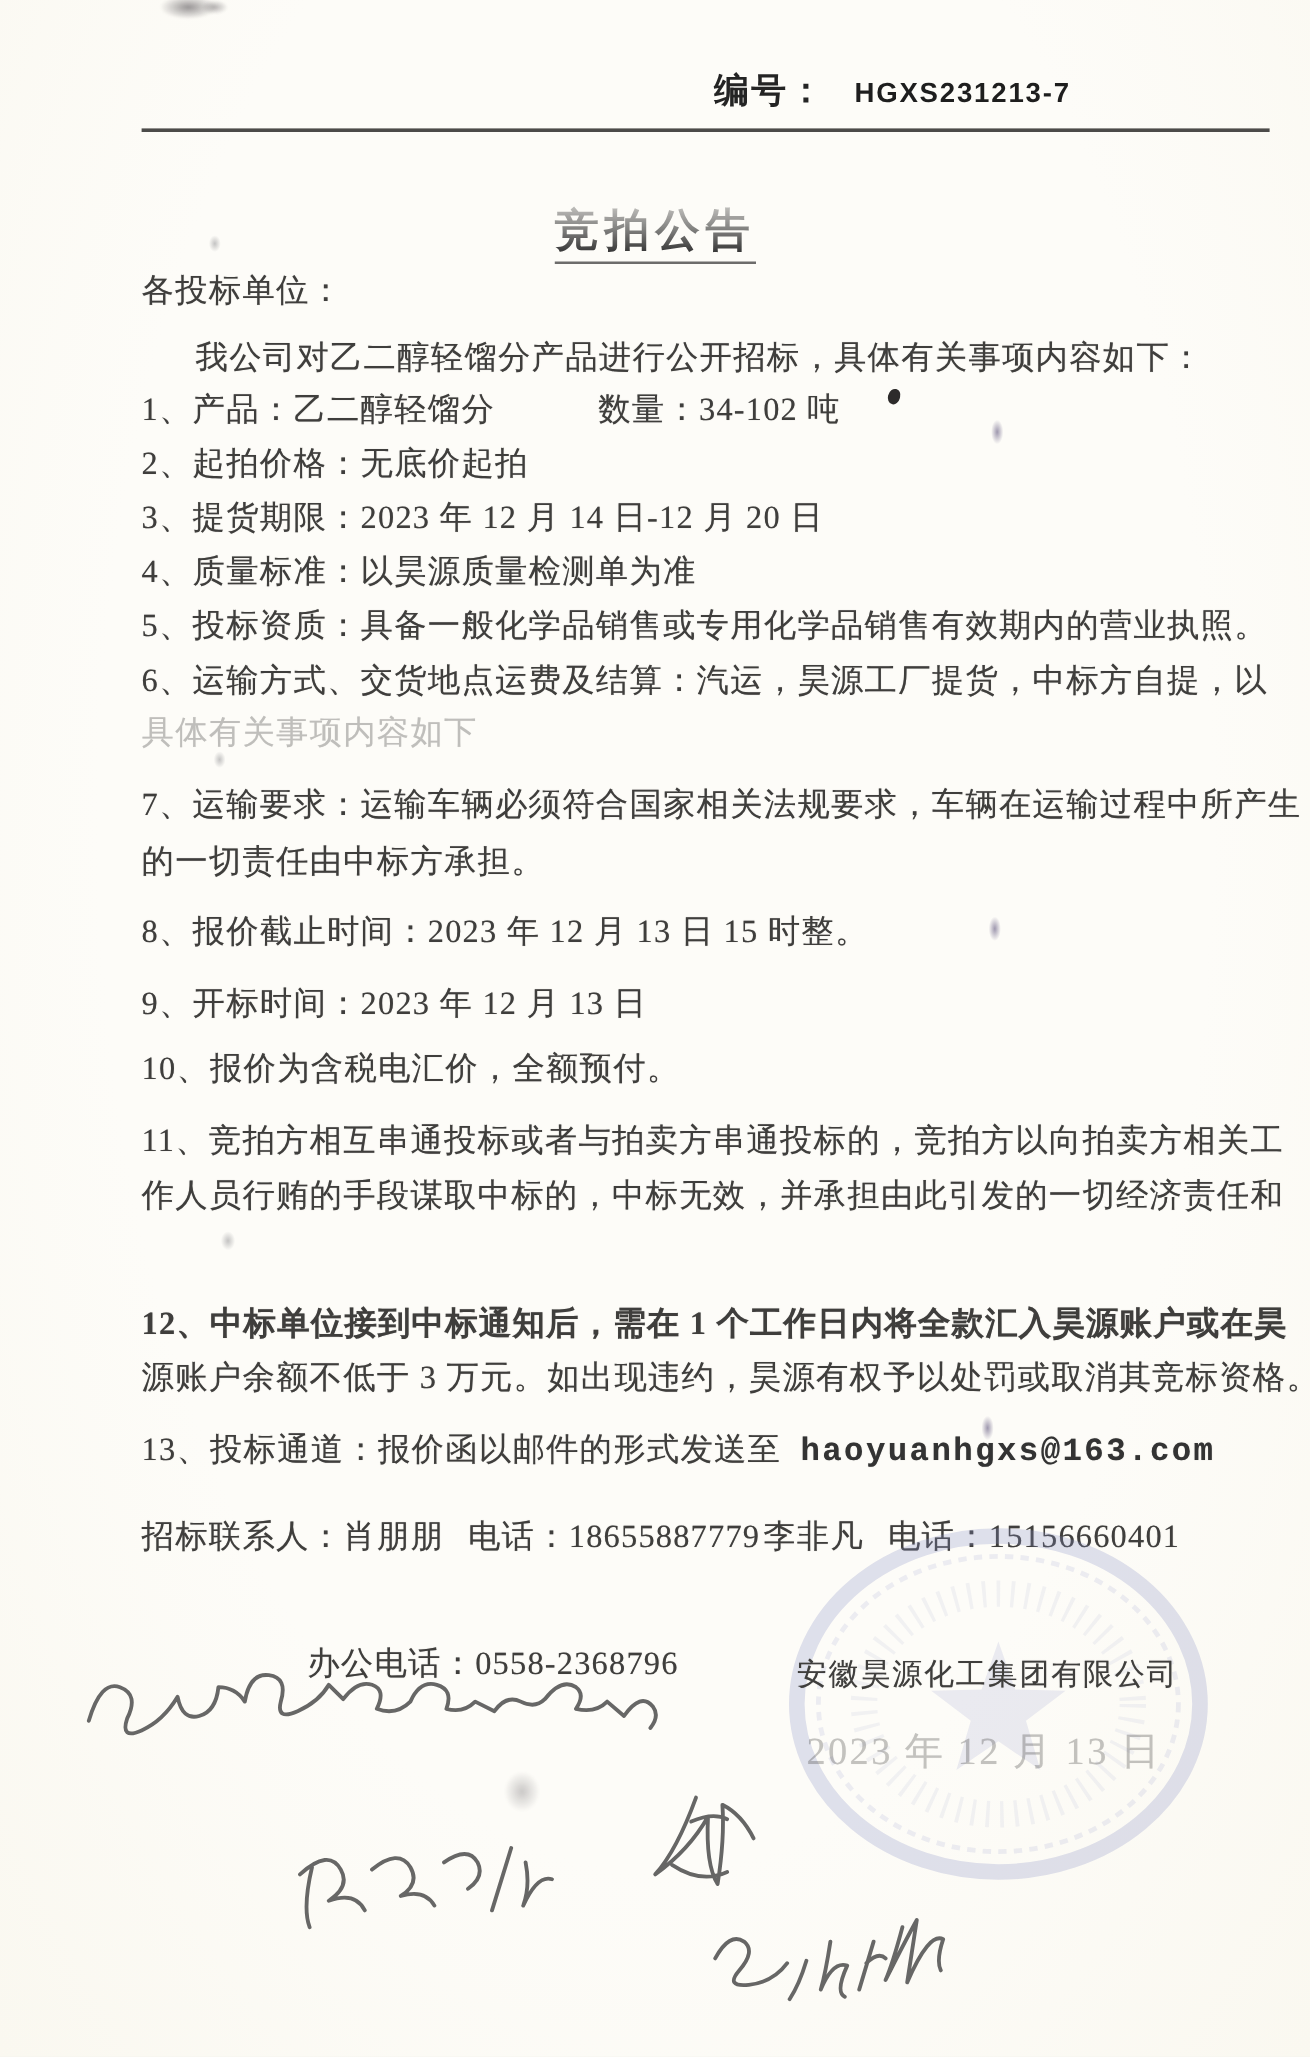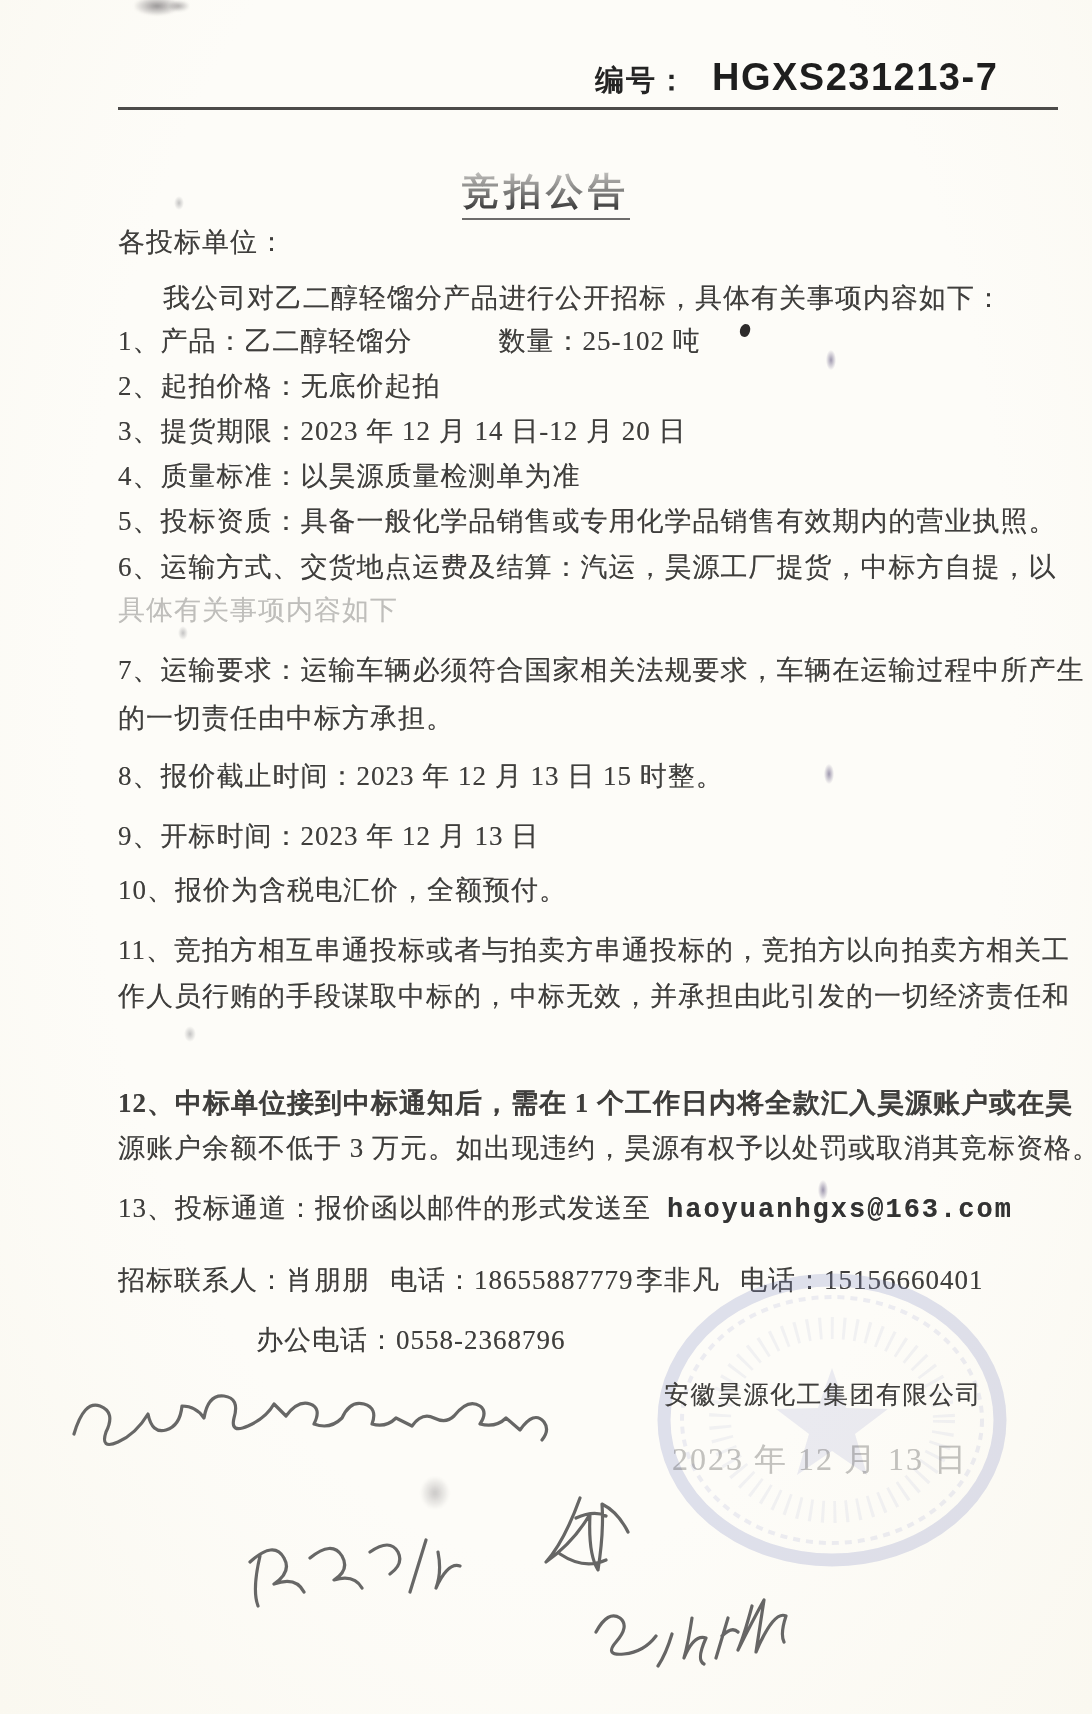--- a/index.html
+++ b/index.html
@@ -25,21 +25,21 @@
   .doc-number{
     position:absolute;left:595px;top:56px;
     display:flex;align-items:baseline;gap:24px;
     white-space:nowrap;
   }
   .doc-number .lbl{
     font-size:29px;font-weight:700;color:#242424;letter-spacing:2px;
   }
   .doc-number .num{
     font-family:"Liberation Sans","DejaVu Sans",sans-serif;
-    font-size:38px;font-weight:700;color:#1e1e1e;letter-spacing:1.5px;
+    font-size:23px;font-weight:700;color:#1e1e1e;letter-spacing:1.5px;
   }
   .header-rule{
     position:absolute;left:118px;top:107px;width:940px;height:2.5px;
     background:#4c4b49;
   }
   .title{
     position:absolute;left:50%;top:167px;transform:translateX(-50%);
     margin:0;
     font-size:37px;font-weight:700;color:#2f2f2f;letter-spacing:5px;
     white-space:nowrap;
@@ -86,21 +86,21 @@
     <span class="lbl">编号：</span>
     <span class="num">HGXS231213-7</span>
   </div>
   <div class="header-rule"></div>
   <h1 class="title">竞拍公告</h1>
 
   <div class="line" style="left:118px;top:224px;">各投标单位：</div>
   <div class="line" style="left:163px;top:280px;">我公司对乙二醇轻馏分产品进行公开招标，具体有关事项内容如下：</div>
 
   <div class="line" style="left:118px;top:323px;">
-    <span>1、产品：乙二醇轻馏分</span><span class="gap1">数量：25-102 吨</span>
+    <span>1、产品：乙二醇轻馏分</span><span class="gap1">数量：34-102 吨</span>
   </div>
   <div class="line" style="left:118px;top:368px;">2、起拍价格：无底价起拍</div>
   <div class="line" style="left:118px;top:413px;">3、提货期限：2023 年 12 月 14 日-12 月 20 日</div>
   <div class="line" style="left:118px;top:458px;">4、质量标准：以昊源质量检测单为准</div>
   <div class="line" style="left:118px;top:503px;">5、投标资质：具备一般化学品销售或专用化学品销售有效期内的营业执照。</div>
   <div class="line" style="left:118px;top:549px;">6、运输方式、交货地点运费及结算：汽运，昊源工厂提货，中标方自提，以</div>
   <div class="line faded" style="left:118px;top:592px;">具体有关事项内容如下</div>
   <div class="line" style="left:118px;top:652px;">7、运输要求：运输车辆必须符合国家相关法规要求，车辆在运输过程中所产生</div>
   <div class="line" style="left:118px;top:700px;">的一切责任由中标方承担。</div>
   <div class="line" style="left:118px;top:758px;">8、报价截止时间：2023 年 12 月 13 日 15 时整。</div>
@@ -113,21 +113,21 @@
   <div class="line" style="left:118px;top:1190px;">
     <span>13、投标通道：报价函以邮件的形式发送至</span><span class="email">haoyuanhgxs@163.com</span>
   </div>
 
   <div class="line" style="left:118px;top:1262px;">
     <span>招标联系人：肖朋朋</span><span class="contact-gap">电话：18655887779</span>
   </div>
   <div class="line" style="left:636px;top:1262px;">
     <span>李非凡</span><span class="contact-gap">电话：15156660401</span>
   </div>
-  <div class="line" style="left:256px;top:1322px;">办公电话：0558-2368796</div>
+  <div class="line" style="left:256px;top:1368px;">办公电话：0558-2368796</div>
 
   <svg class="seal" width="370" height="300" viewBox="0 0 370 300">
     <ellipse cx="184" cy="148" rx="168" ry="140" fill="none" stroke="rgba(135,144,196,0.26)" stroke-width="13"></ellipse>
     <ellipse cx="184" cy="148" rx="150" ry="123" fill="none" stroke="rgba(135,144,196,0.14)" stroke-width="4" stroke-dasharray="7 6"></ellipse>
     <ellipse cx="184" cy="148" rx="112" ry="92" fill="none" stroke="rgba(135,144,196,0.10)" stroke-width="22" stroke-dasharray="3 9"></ellipse>
     <path d="M184 96 l14 40 42 1 -33 25 12 41 -35 -24 -35 24 12 -41 -33 -25 42 -1 z" fill="rgba(135,144,196,0.16)"></path>
   </svg>
 
   <div class="line company-line" style="left:664px;top:1378px;">安徽昊源化工集团有限公司</div>
   <div class="line date-line" style="left:672px;top:1438px;">2023 年 12 月 13 日</div>

